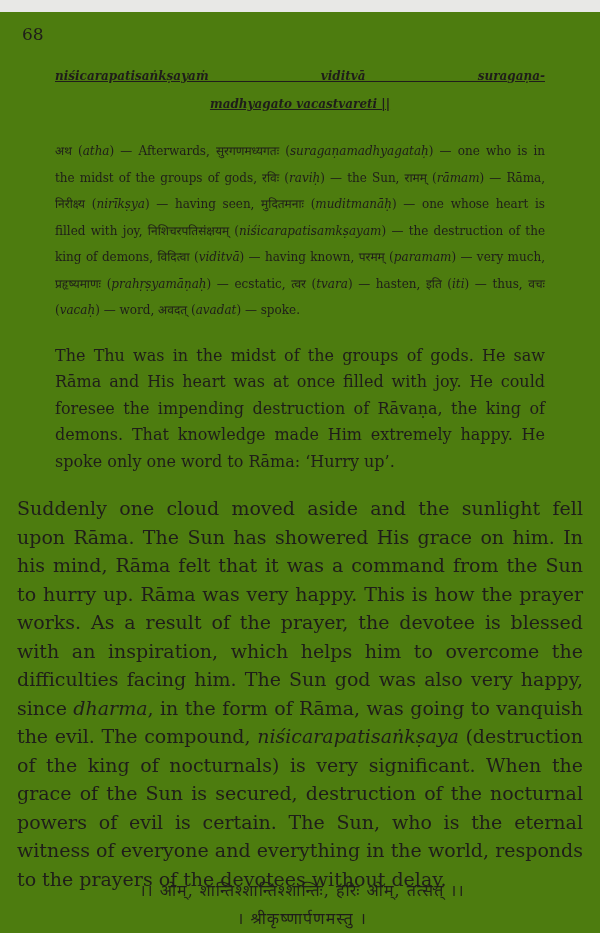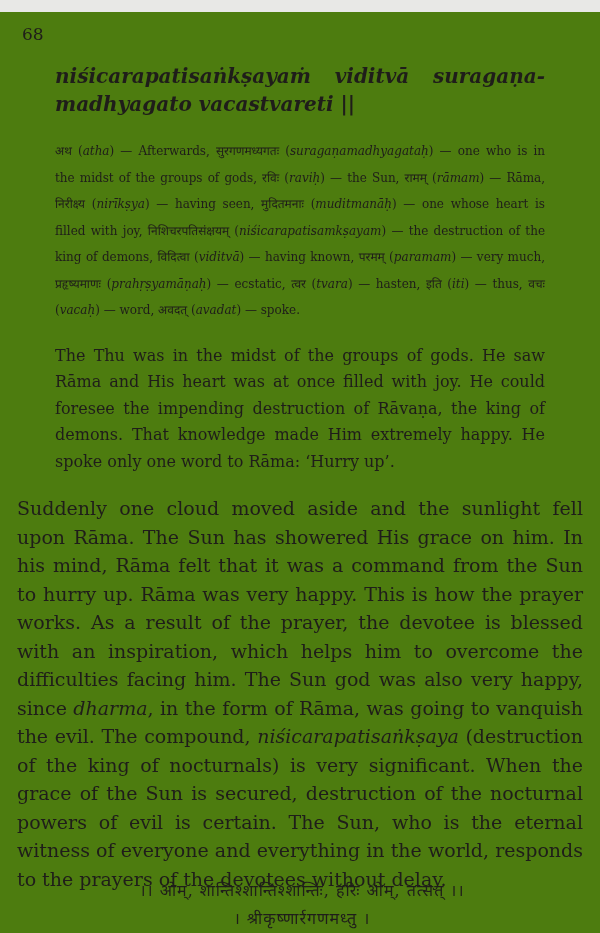--- a/index.html
+++ b/index.html
@@ -28,31 +28,32 @@
   .page-number {
     font-style: normal;
   }
   .running-title {
     font-style: italic;
     font-size: 18px;
   }
   .verse-heading {
     width: 490px;
     margin: 18px 0 0 55px;
-    font-size: 20px;
+    font-size: 12px;
     font-weight: bold;
     font-style: italic;
     line-height: 28px;
+    text-decoration: underline;
   }
   .verse-line-1 {
     text-align: justify;
     text-align-last: justify;
   }
   .verse-line-2 {
-    text-align: left;
+    text-align: center;
   }
   .inner-block {
     width: 490px;
     margin-left: 55px;
   }
   .word-meanings {
     margin-top: 20px;
     font-size: 12px;
     line-height: 26.5px;
     text-align: justify;
@@ -99,16 +100,16 @@
   <div class="inner-block">
     <p class="word-meanings"><span>अथ (</span><i>atha</i><span>) — Afterwards, सुरगणमध्यगतः (</span><i>suragaṇamadhyagataḥ</i><span>) — one who is in the midst of the groups of gods, रविः (</span><i>raviḥ</i><span>) — the Sun, रामम् (</span><i>rāmam</i><span>) — Rāma, निरीक्ष्य (</span><i>nirīkṣya</i><span>) — having seen, मुदितमनाः (</span><i>muditmanāḥ</i><span>) — one whose heart is filled with joy, निशिचरपतिसंक्षयम् (</span><i>niśicarapatisamkṣayam</i><span>) — the destruction of the king of demons, विदित्वा (</span><i>viditvā</i><span>) — having known, परमम् (</span><i>paramam</i><span>) — very much, प्रहृष्यमाणः (</span><i>prahṛṣyamāṇaḥ</i><span>) — ecstatic, त्वर (</span><i>tvara</i><span>) — hasten, इति (</span><i>iti</i><span>) — thus, वचः (</span><i>vacaḥ</i><span>) — word, अवदत् (</span><i>avadat</i><span>) — spoke.</span></p>
 
     <p class="translation">The Thu was in the midst of the groups of gods. He saw Rāma and His heart was at once filled with joy. He could foresee the impending destruction of Rāvaṇa, the king of demons. That knowledge made Him extremely happy. He spoke only one word to Rāma: ‘Hurry up’.</p>
   </div>
 
   <p class="commentary"><span>Suddenly one cloud moved aside and the sunlight fell upon Rāma. The Sun has showered His grace on him. In his mind, Rāma felt that it was a command from the Sun to hurry up. Rāma was very happy. This is how the prayer works. As a result of the prayer, the devotee is blessed with an inspiration, which helps him to overcome the difficulties facing him. The Sun god was also very happy, since </span><i>dharma</i><span>, in the form of Rāma, was going to vanquish the evil. The compound, </span><i>niśicarapatisaṅkṣaya</i><span> (destruction of the king of nocturnals) is very significant. When the grace of the Sun is secured, destruction of the nocturnal powers of evil is certain. The Sun, who is the eternal witness of everyone and everything in the world, responds to the prayers of the devotees without delay.</span></p>
 
   <div class="closing-mantra">
     <div>।। ओम्, शान्तिश्शान्तिश्शान्तिः, हरिः ओम्, तत्सत् ।।</div>
-    <div>। श्रीकृष्णार्रगणमध्तु ।</div>
+    <div>। श्रीकृष्णार्पणमस्तु ।</div>
   </div>
 
 </div>
 
 </body></html>

